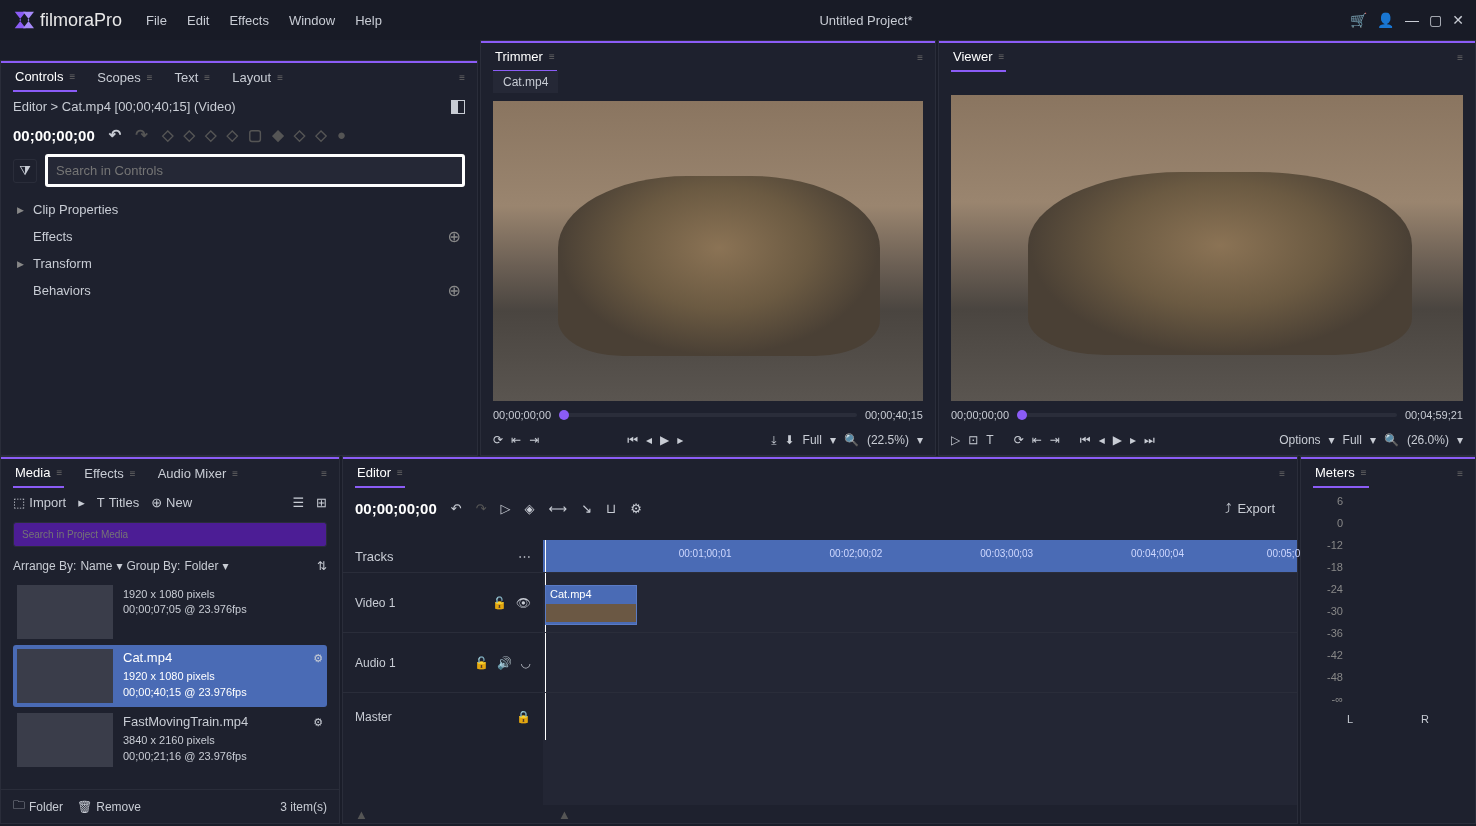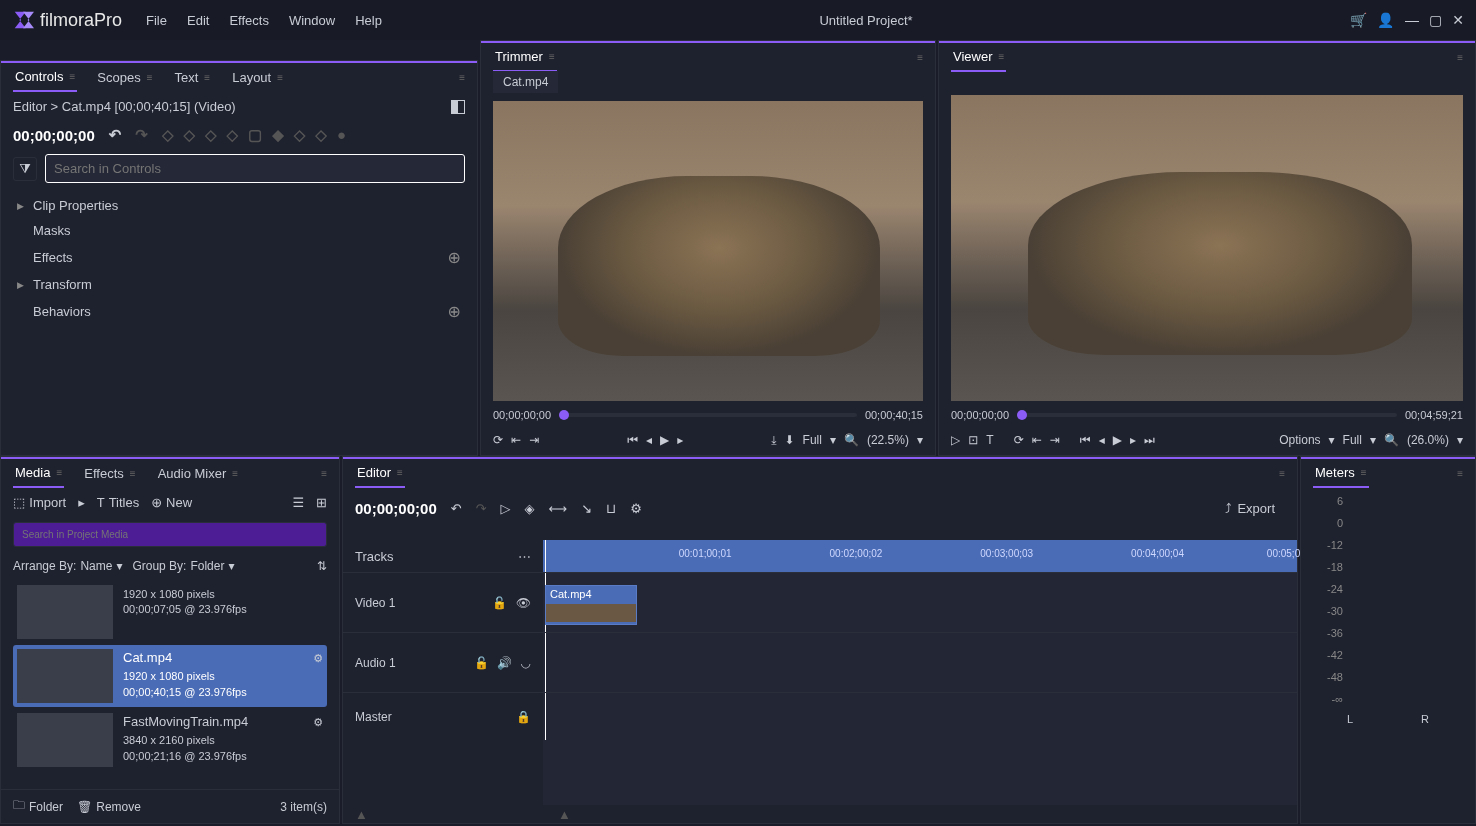--- a/index.html
+++ b/index.html
@@ -22,41 +22,41 @@
 .row2 { display: flex; height: 368px; gap: 2px; }
 .panel-controls { width: 478px; margin-top: 20px; }
 .panel-trimmer { width: 456px; }
 .panel-viewer { flex: 1; }
 .panel-media { width: 340px; }
 .panel-editor { flex: 1; }
 .panel-meters { width: 176px; }
 .breadcrumb-row { padding: 8px 12px; display: flex; justify-content: space-between; align-items: center; }
 .timecode-row { padding: 4px 12px; display: flex; align-items: center; gap: 14px; font-size: 15px; font-weight: bold; color: #fff; }
 .search-row { padding: 6px 12px; display: flex; align-items: center; gap: 8px; }
-.search-row input { flex: 1; background: #252836; border: 1px solid #ffffff; color: #888; padding: 6px 8px; border-radius: 3px; font-size: 13px; }
+.search-row input { flex: 1; background: #252836; border: 3px solid #ffffff; color: #888; padding: 6px 8px; border-radius: 3px; font-size: 13px; }
 .filter-icon { width: 24px; height: 24px; border: 1px solid #2a2d3a; display: flex; align-items: center; justify-content: center; border-radius: 3px; }
 .tree { padding: 4px 12px; }
 .tree-item { padding: 5px 4px; display: flex; align-items: center; gap: 8px; cursor: pointer; }
 .tree-caret { font-size: 9px; width: 8px; color: #888; }
 .tree-add { margin-left: auto; color: #888; font-size: 16px; }
 .video-area { flex: 1; display: flex; flex-direction: column; padding: 0 12px; }
 .clip-tab { background: #252836; padding: 4px 10px; display: inline-block; margin-bottom: 8px; font-size: 12px; align-self: flex-start; }
 .video-preview { flex: 1; background: #000; position: relative; }
 .timebar { display: flex; align-items: center; gap: 8px; padding: 8px 0; font-size: 11px; }
 .timebar-track { flex: 1; height: 4px; background: #2a2d3a; border-radius: 2px; position: relative; }
 .timebar-head { position: absolute; left: 0; top: -3px; width: 10px; height: 10px; background: #8b5cf6; border-radius: 50%; }
 .transport { display: flex; align-items: center; gap: 10px; padding: 4px 0 8px; font-size: 12px; }
 .transport .group { display: flex; gap: 8px; align-items: center; }
 .transport .spacer { flex: 1; }
 .ico { cursor: pointer; color: #c8ccd4; display: inline-flex; align-items: center; }
 .media-toolbar { padding: 8px 12px; display: flex; align-items: center; gap: 12px; }
 .media-btn { display: flex; align-items: center; gap: 4px; cursor: pointer; }
 .media-search { padding: 4px 12px; }
 .media-search input { width: 100%; background: #4c1d95; border: 1px solid #2a2d3a; color: #888; padding: 6px 8px; border-radius: 3px; font-size: 10px; }
-.media-arrange { padding: 8px 12px; display: flex; gap: 10px; font-size: 12px; align-items: center; }
+.media-arrange { padding: 8px 12px; display: flex; gap: 4px; font-size: 12px; align-items: center; }
 .media-arrange .sel { display: flex; align-items: center; gap: 4px; cursor: pointer; }
 .media-list { flex: 1; overflow: auto; padding: 0 12px; }
 .media-item { display: flex; gap: 10px; padding: 4px; border-radius: 3px; margin-bottom: 2px; cursor: pointer; }
 .media-item.selected { background: #4a6bb5; color: #fff; }
 .media-thumb { width: 96px; height: 54px; background: #3a3d4a; flex-shrink: 0; }
 .media-info { flex: 1; font-size: 11px; line-height: 1.4; position: relative; }
 .media-name { font-size: 13px; margin-bottom: 2px; }
 .media-gear { position: absolute; right: 0; top: 2px; }
 .media-footer { padding: 6px 12px; display: flex; gap: 14px; font-size: 12px; border-top: 1px solid #2a2d3a; align-items: center; }
 .editor-toolbar { padding: 10px 12px; display: flex; align-items: center; gap: 14px; }
@@ -157,24 +157,20 @@
       <span class="filter-icon">⧩</span>
       <input placeholder="Search in Controls" style="">
     </div>
     <div class="tree">
       <div class="tree-item">
           <span class="tree-caret">▶</span>
           <span>Clip Properties</span>
         </div>
       <div class="tree-item">
           <span class="tree-caret"></span>
-          <span>Masks</span>
-        </div>
-      <div class="tree-item">
-          <span class="tree-caret"></span>
           <span>Effects</span>
           <span class="tree-add">⊕</span>
         </div>
       <div class="tree-item">
           <span class="tree-caret">▶</span>
           <span>Transform</span>
         </div>
       <div class="tree-item">
           <span class="tree-caret"></span>
           <span>Behaviors</span>

